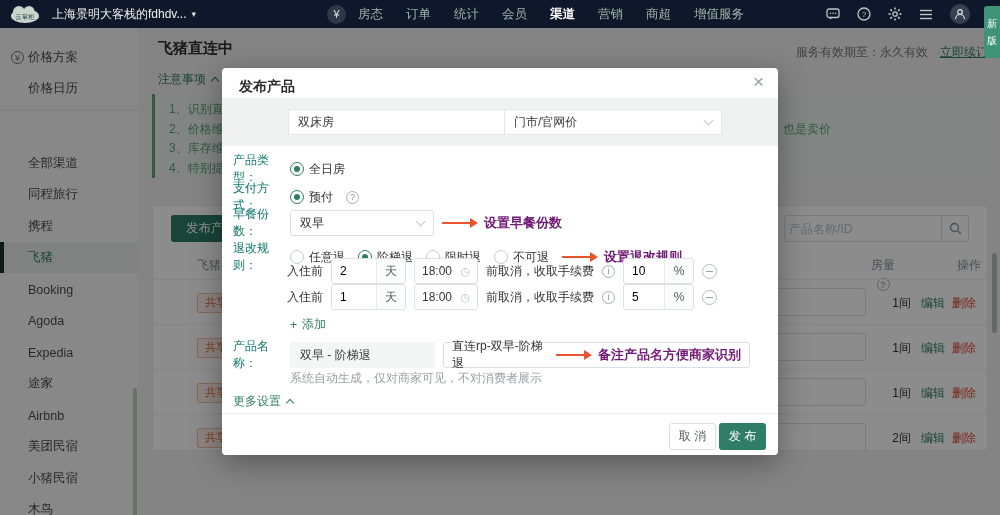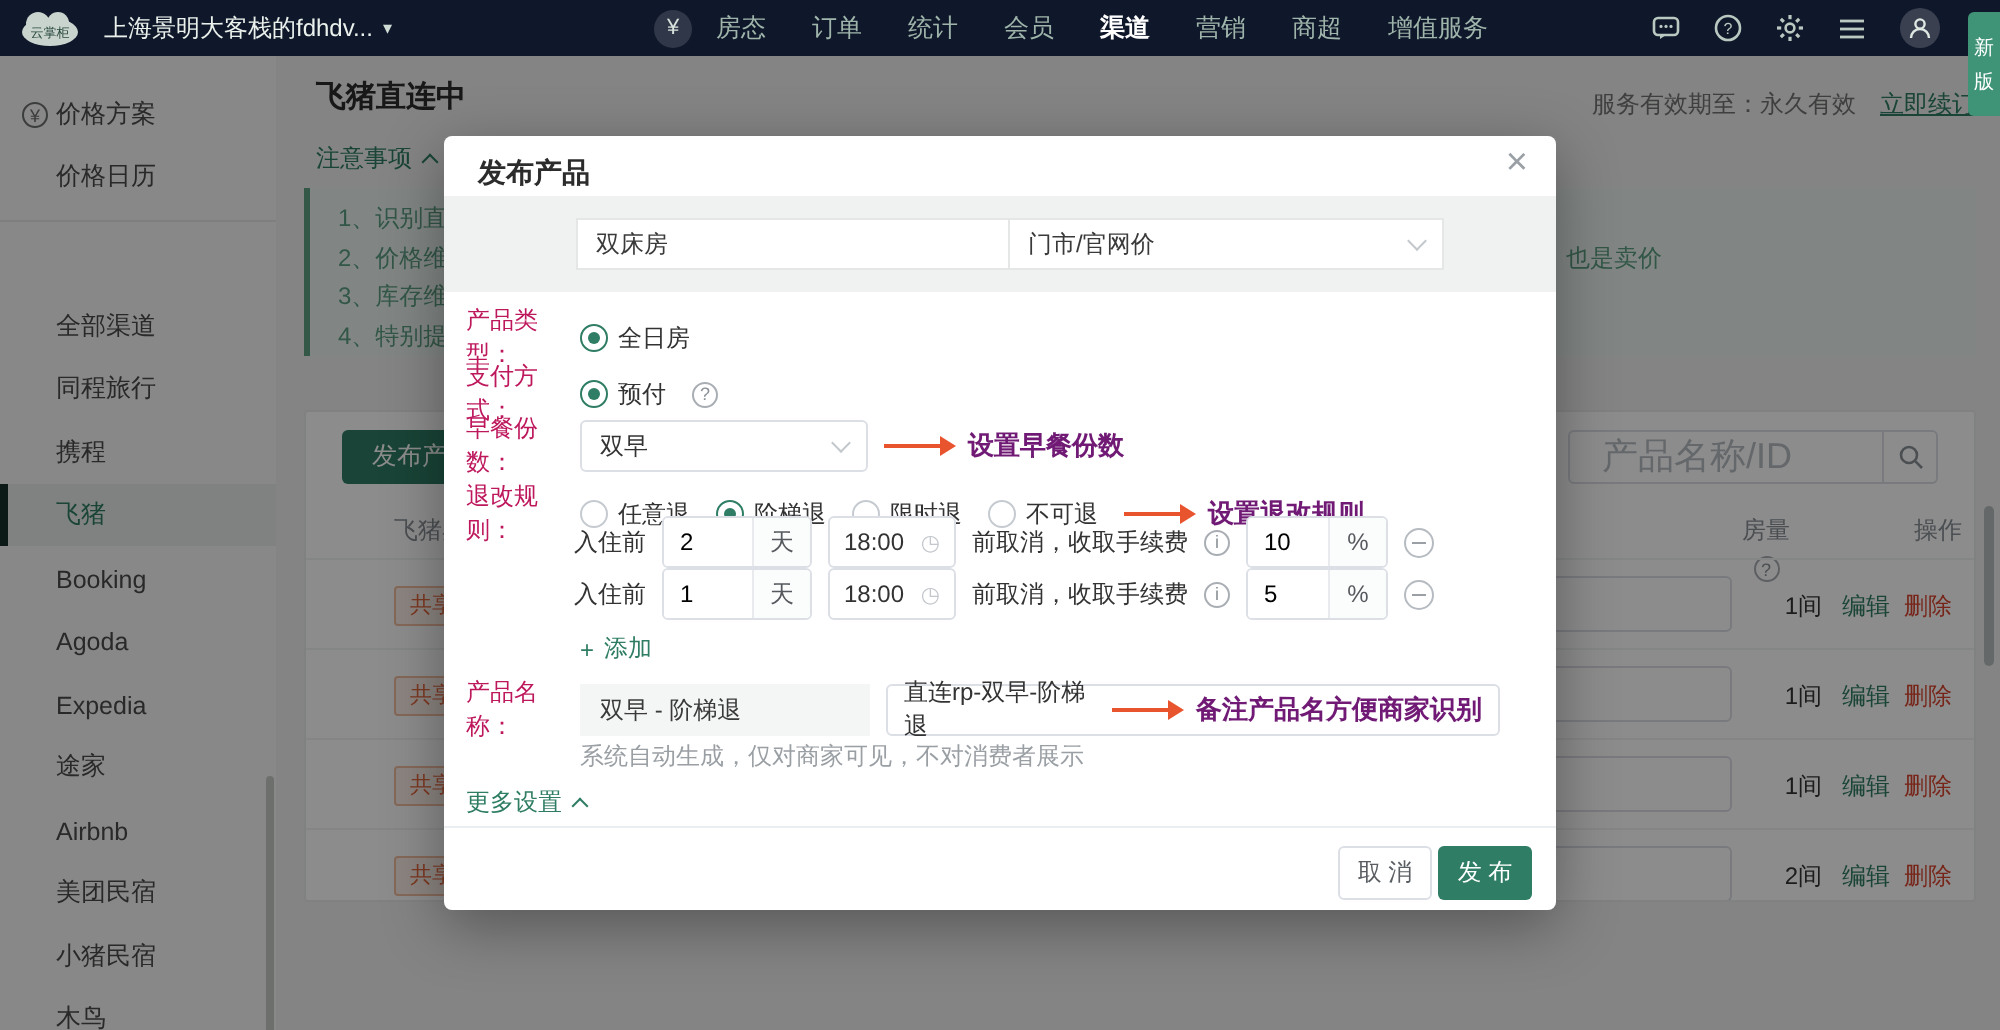--- a/index.html
+++ b/index.html
@@ -48,21 +48,21 @@
     transform:rotate(-135deg); margin-top:3px; }
   .notice { position:absolute; left:14px; top:66px; width:836px; height:84px; background:#ecf5f0;
     border-left:3px solid #60a184; padding:6px 14px; color:#5b9d82; line-height:19.5px; }
   .notice .frag { position:absolute; left:628px; top:26px; }
   .card { position:absolute; left:14px; top:177px; width:836px; height:246px; background:#fff;
     border:1px solid #e9eceb; border-radius:2px; overflow:hidden; }
   .pub-btn { position:absolute; left:18px; top:9px; height:27px; padding:0 15px; background:#2e7d64;
     color:#fff; border:none; border-radius:3px; font-size:12.5px; cursor:pointer; }
   .search { position:absolute; right:18px; top:9px; display:flex; }
   .search input { width:158px; height:27px; border:1px solid #dcdfe6; border-radius:3px 0 0 3px;
-    padding:0 16px; font-size:18px; outline:none; }
+    padding:0 4px; font-size:12px; outline:none; }
   .search input::placeholder { color:#b8bdc2; }
   .search .sbtn { width:27px; height:27px; border:1px solid #dcdfe6; border-left:none;
     border-radius:0 3px 3px 0; background:#fff; display:flex; align-items:center; justify-content:center; cursor:pointer; }
   .thead { position:absolute; left:0; right:0; top:46px; height:26px; color:#8a9096; }
   .thead .th-price { position:absolute; left:44px; top:5px; }
   .thead .th-rooms { position:absolute; left:718px; top:5px; display:flex; gap:4px; align-items:center;flex-direction:column; }
   .thead .th-actions { position:absolute; left:804px; top:5px; }
   .trow { position:absolute; left:0; width:836px; height:45px; border-top:1px solid #f1f3f2; }
   .tag { position:absolute; left:44px; top:13px; padding:1px 7px 2px; font-size:11px; color:#e2663d;
     background:#fdf1e9; border:1px solid #f3bda0; border-radius:2px; }
@@ -79,21 +79,21 @@
   .m-title { position:absolute; left:17px; top:10px; font-size:14px; font-weight:bold; color:#2c2c2c; }
   .m-close { position:absolute; right:14px; top:3px; font-size:19px; color:#9aa0a6; cursor:pointer; }
   .m-band { position:absolute; left:0; right:0; top:30px; height:48px; background:#f0f2f1; }
   .m-sel { position:absolute; top:11px; height:26px; background:#fff; border:1px solid #e4e7e5;
     display:flex; align-items:center; padding:0 9px; color:#3a3a3a; cursor:pointer; }
   .m-sel.left { left:66px; width:217px; }
   .m-sel.right { left:283px; width:217px; border-left:none; justify-content:space-between; }
   .chev-dn { width:7px; height:7px; border-right:1.5px solid #c3c8cd; border-bottom:1.5px solid #c3c8cd;
     transform:rotate(45deg); margin-top:-3px; }
   .mrow { position:absolute; left:11px; display:flex; align-items:center; }
-  .mlabel { width:57px; color:#be185d; flex:none; }
+  .mlabel { width:57px; color:#0f766e; flex:none; }
   .radio { width:14px; height:14px; border-radius:50%; border:1px solid #c6cbd1; background:#fff;
     flex:none; position:relative; cursor:pointer; }
   .radio.sel { border-color:#2e7d64; }
   .radio.sel::after { content:''; position:absolute; left:3px; top:3px; width:6px; height:6px;
     border-radius:50%; background:#2e7d64; }
   .ropt { display:flex; align-items:center; gap:5px; margin-right:13px; cursor:pointer; }
   .qi { width:13px; height:13px; border-radius:50%; border:1px solid #a9aeb4; color:#8a9096;
     font-size:9px; display:inline-flex; align-items:center; justify-content:center; flex:none; }
   .fsel { width:144px; height:26px; border:1px solid #dcdfe6; border-radius:3px; background:#fff;
     display:flex; align-items:center; justify-content:space-between; padding:0 9px; cursor:pointer; }

